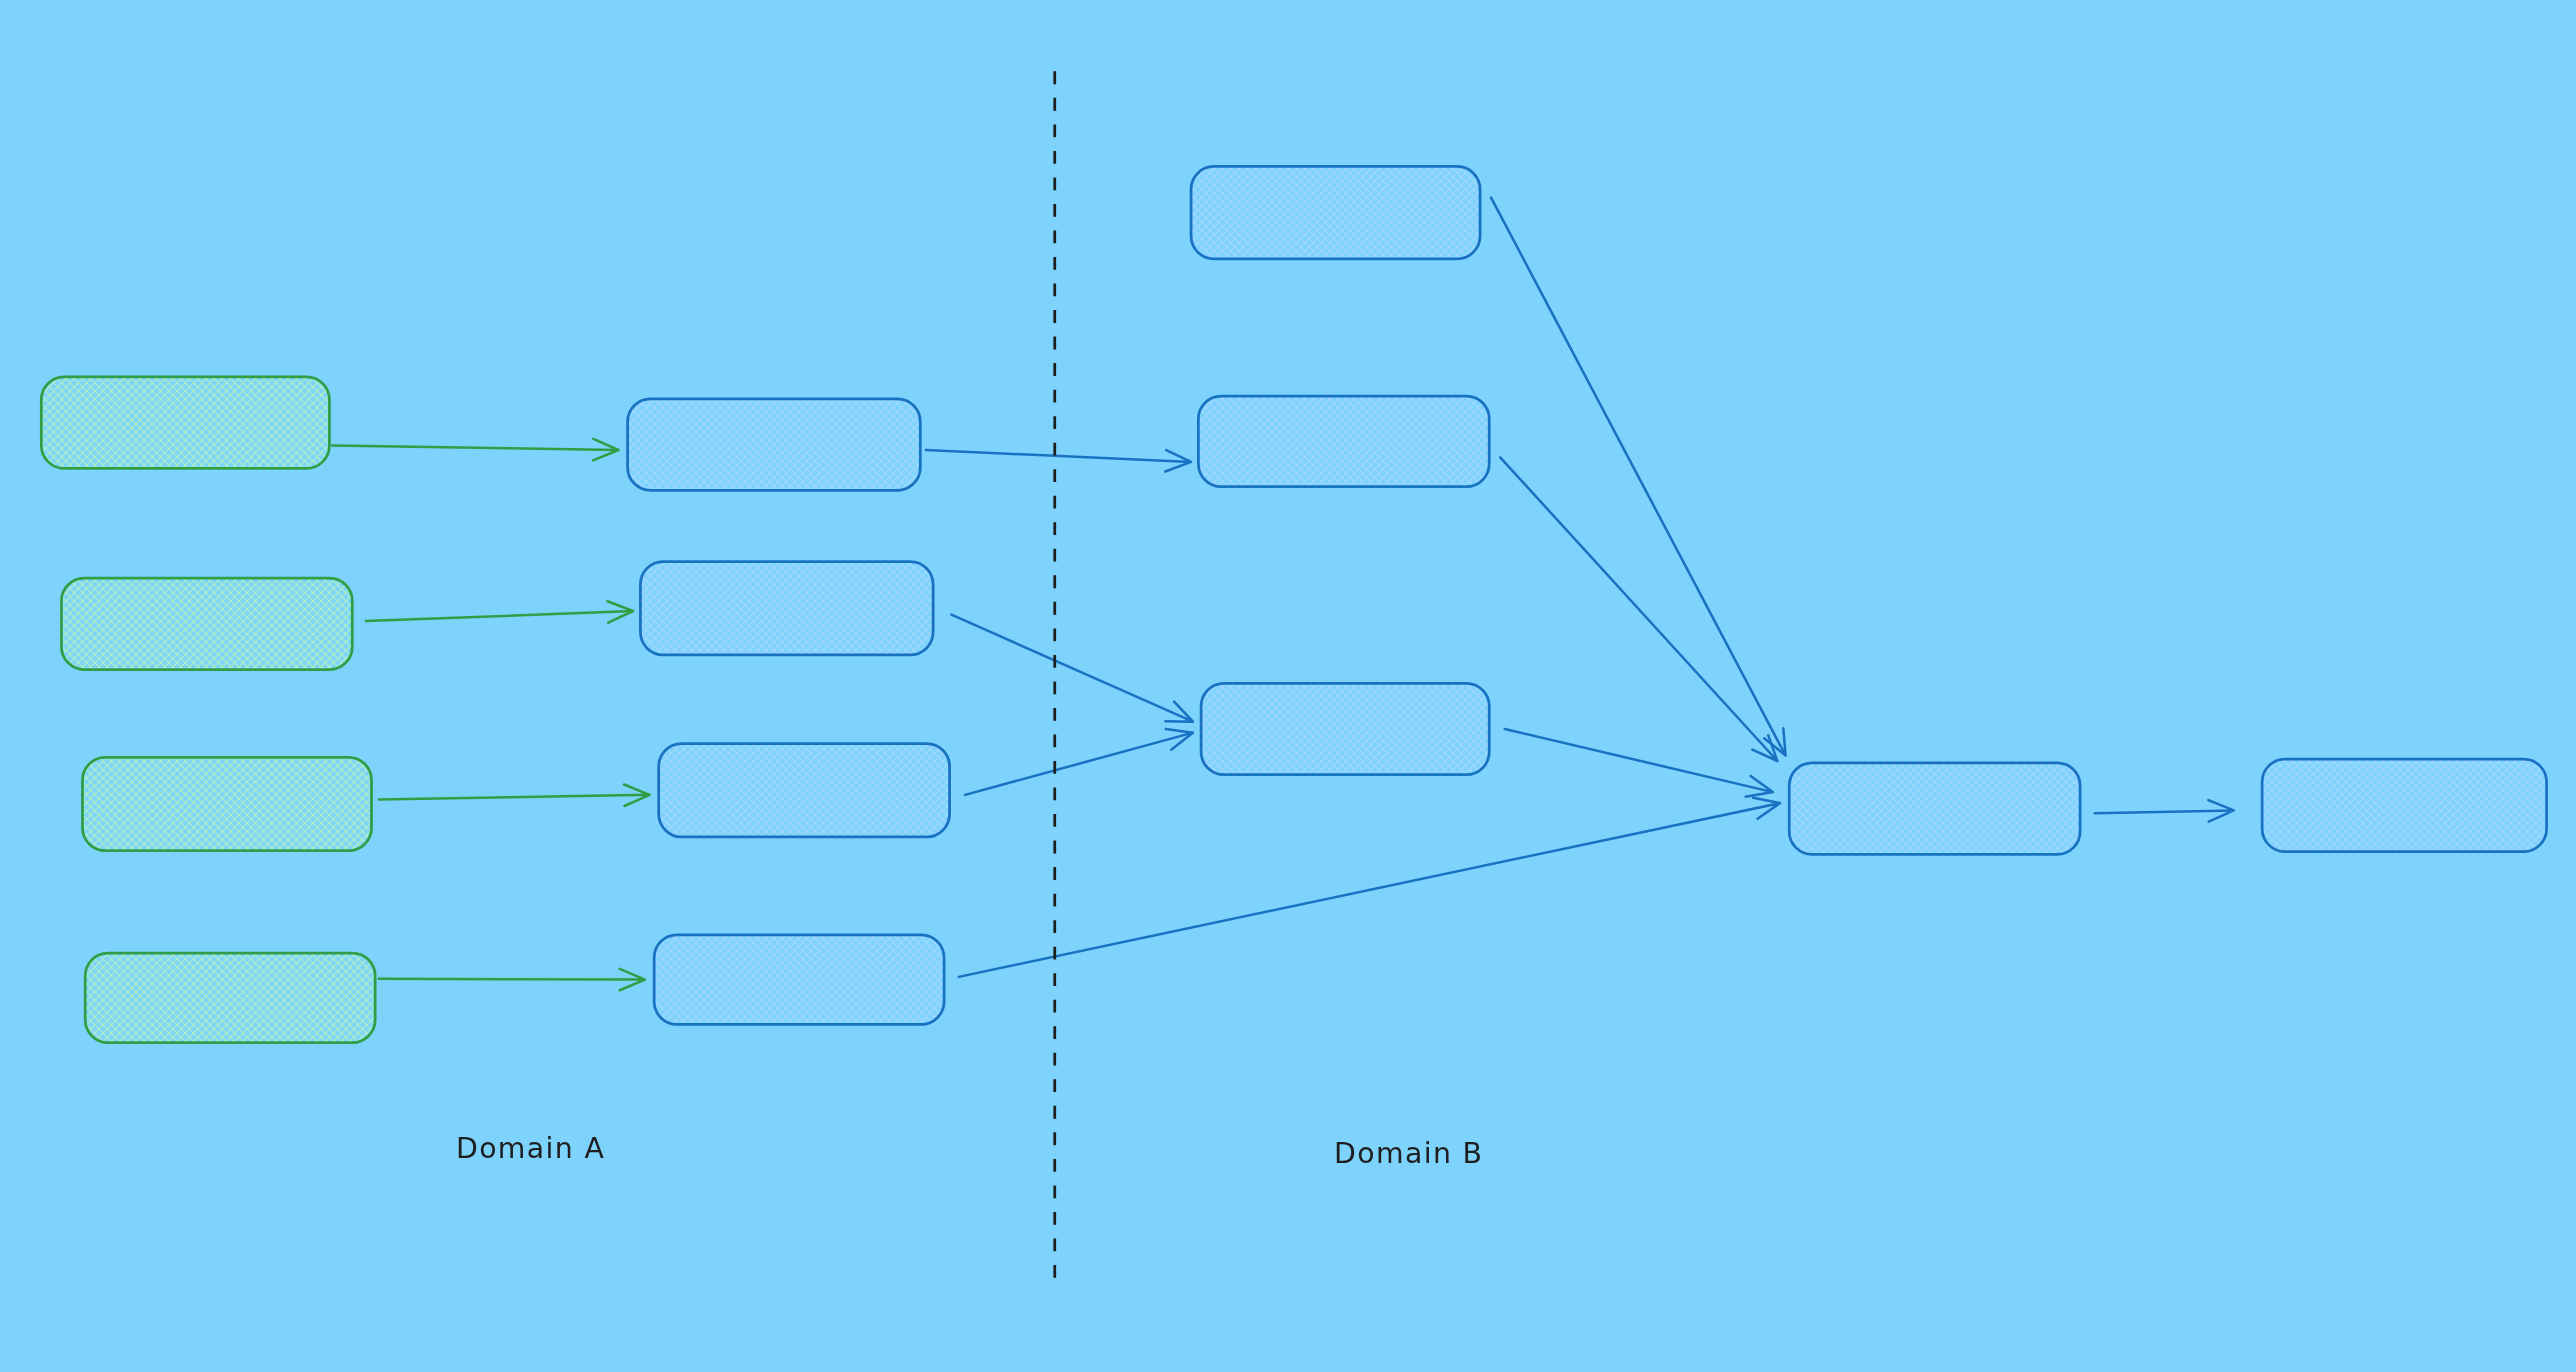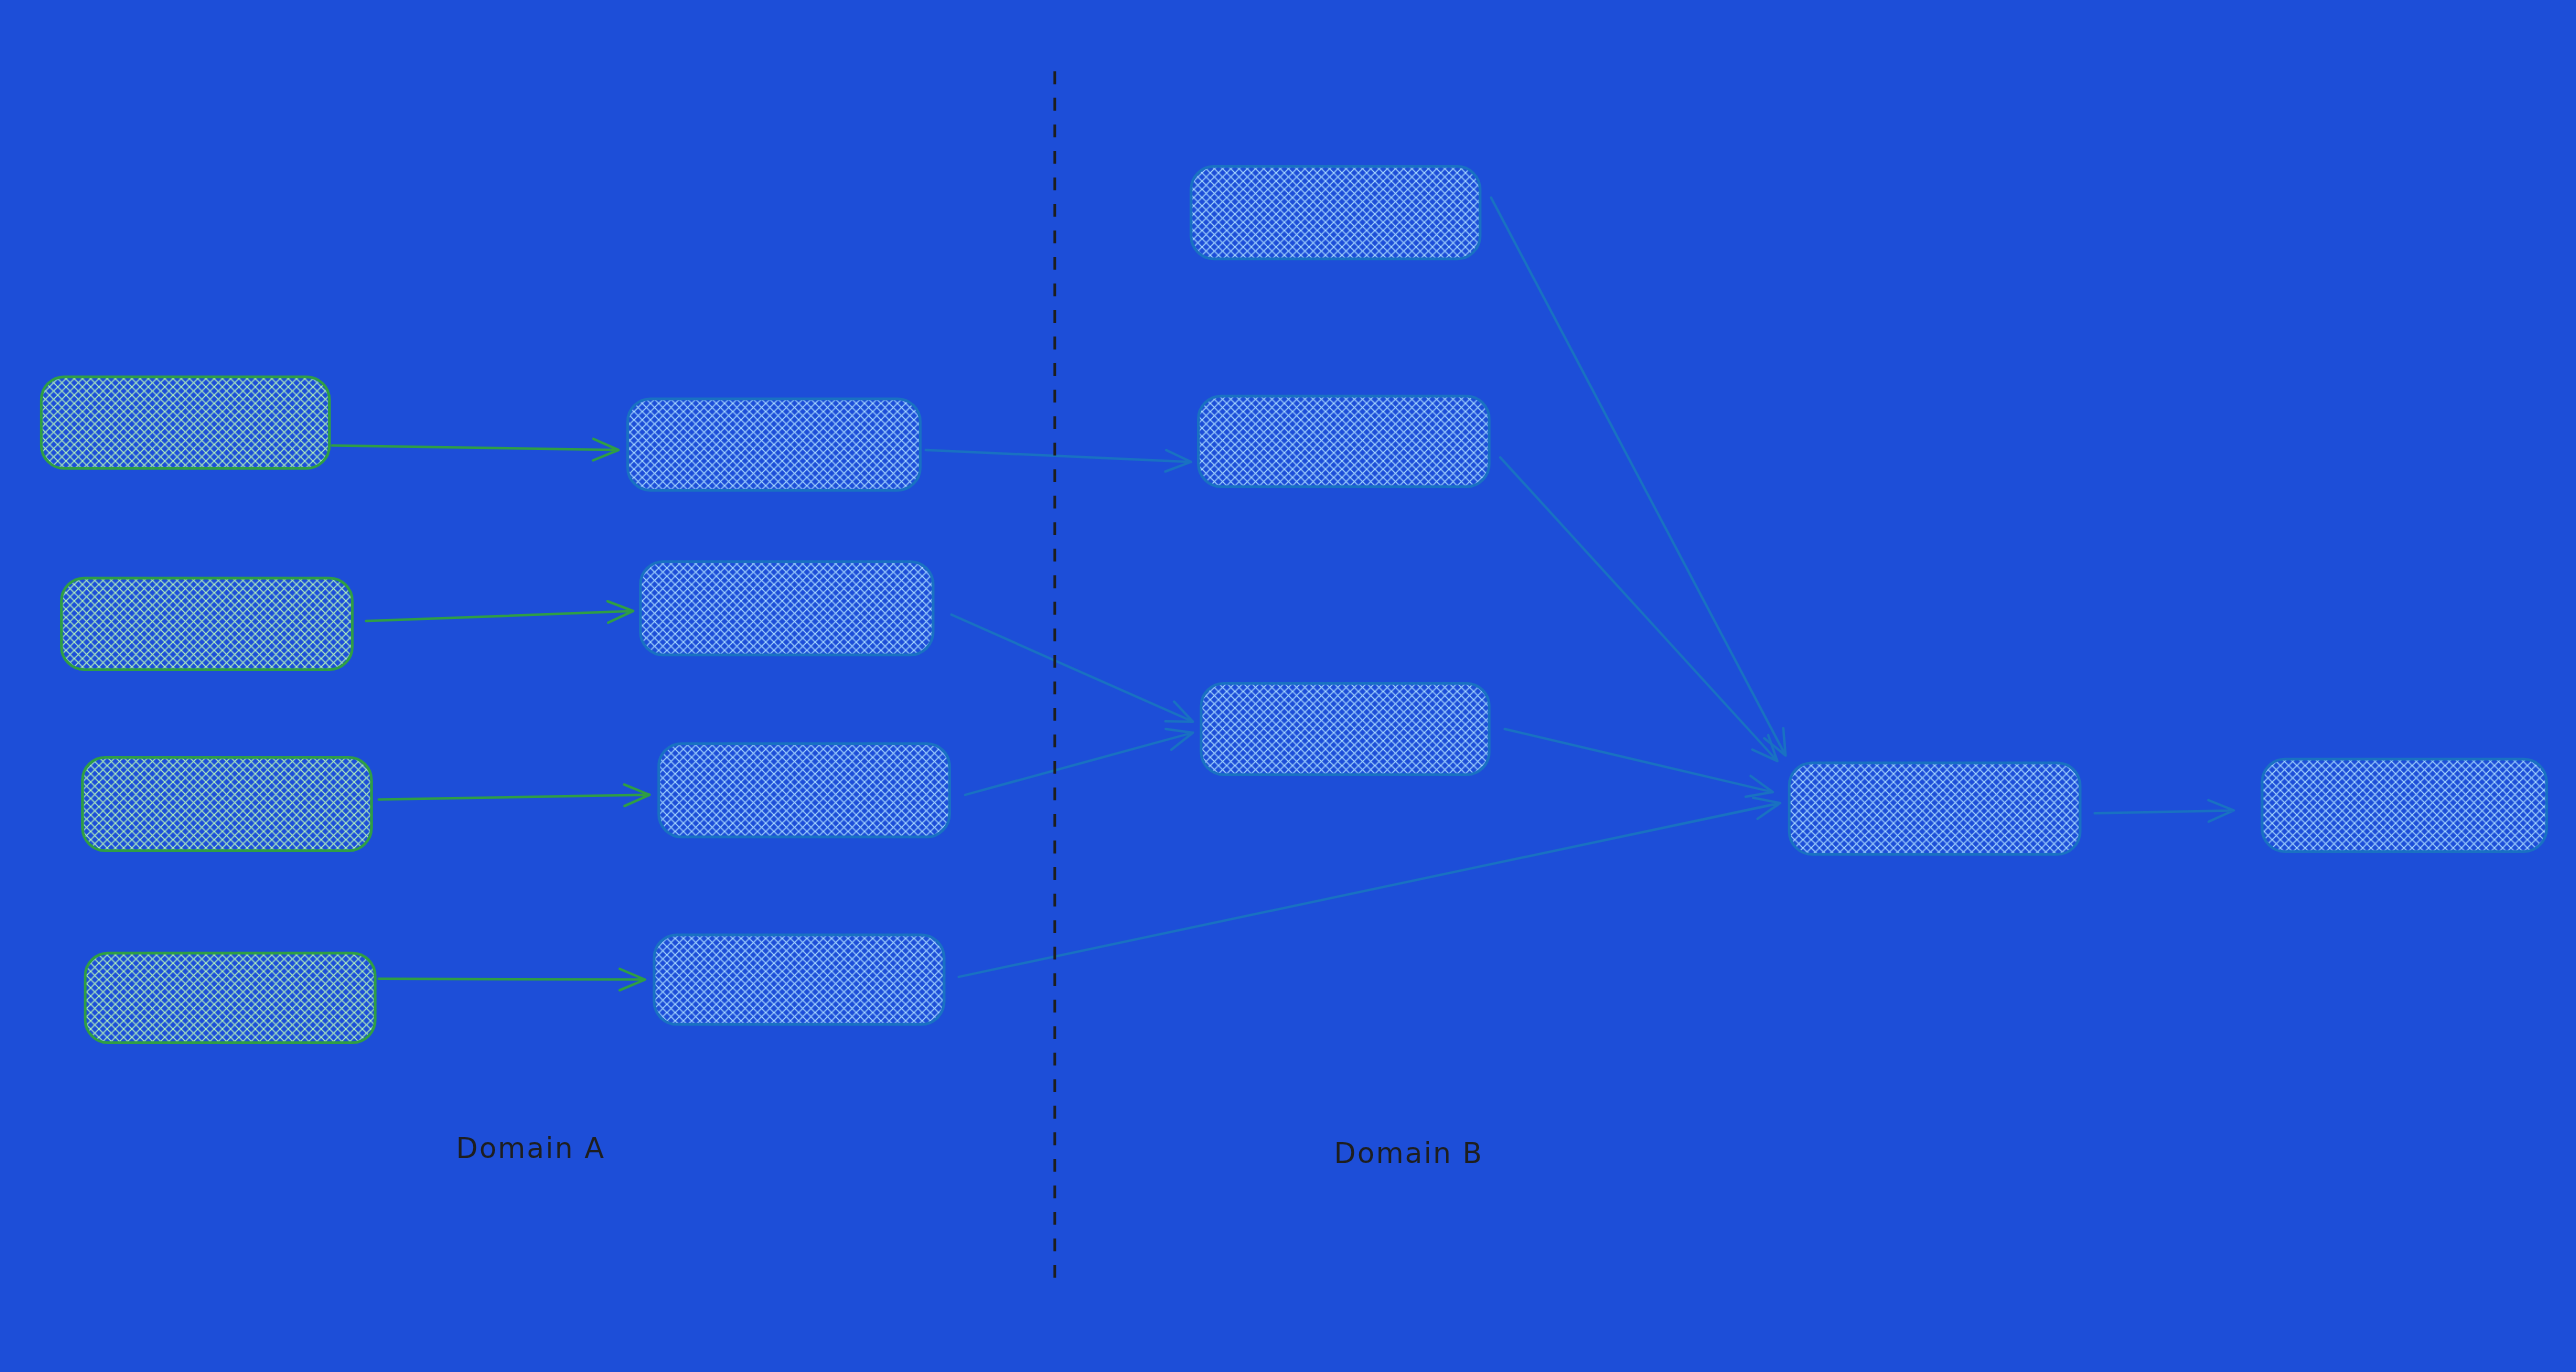--- a/index.html
+++ b/index.html
@@ -8,21 +8,21 @@
     background: #ffffff;
     width: 2576px;
     height: 1372px;
     overflow: hidden;
     font-family: "DejaVu Sans", sans-serif;
   }
   #stage {
     position: relative;
     width: 2576px;
     height: 1372px;
-    background: #1d4ed8;
+    background: #7dd3fc;
   }
   svg#diagram-canvas {
     position: absolute;
     left: 0;
     top: 0;
     display: block;
   }
   .domain-label {
     font-family: "DejaVu Sans", sans-serif;
     font-size: 31px;

